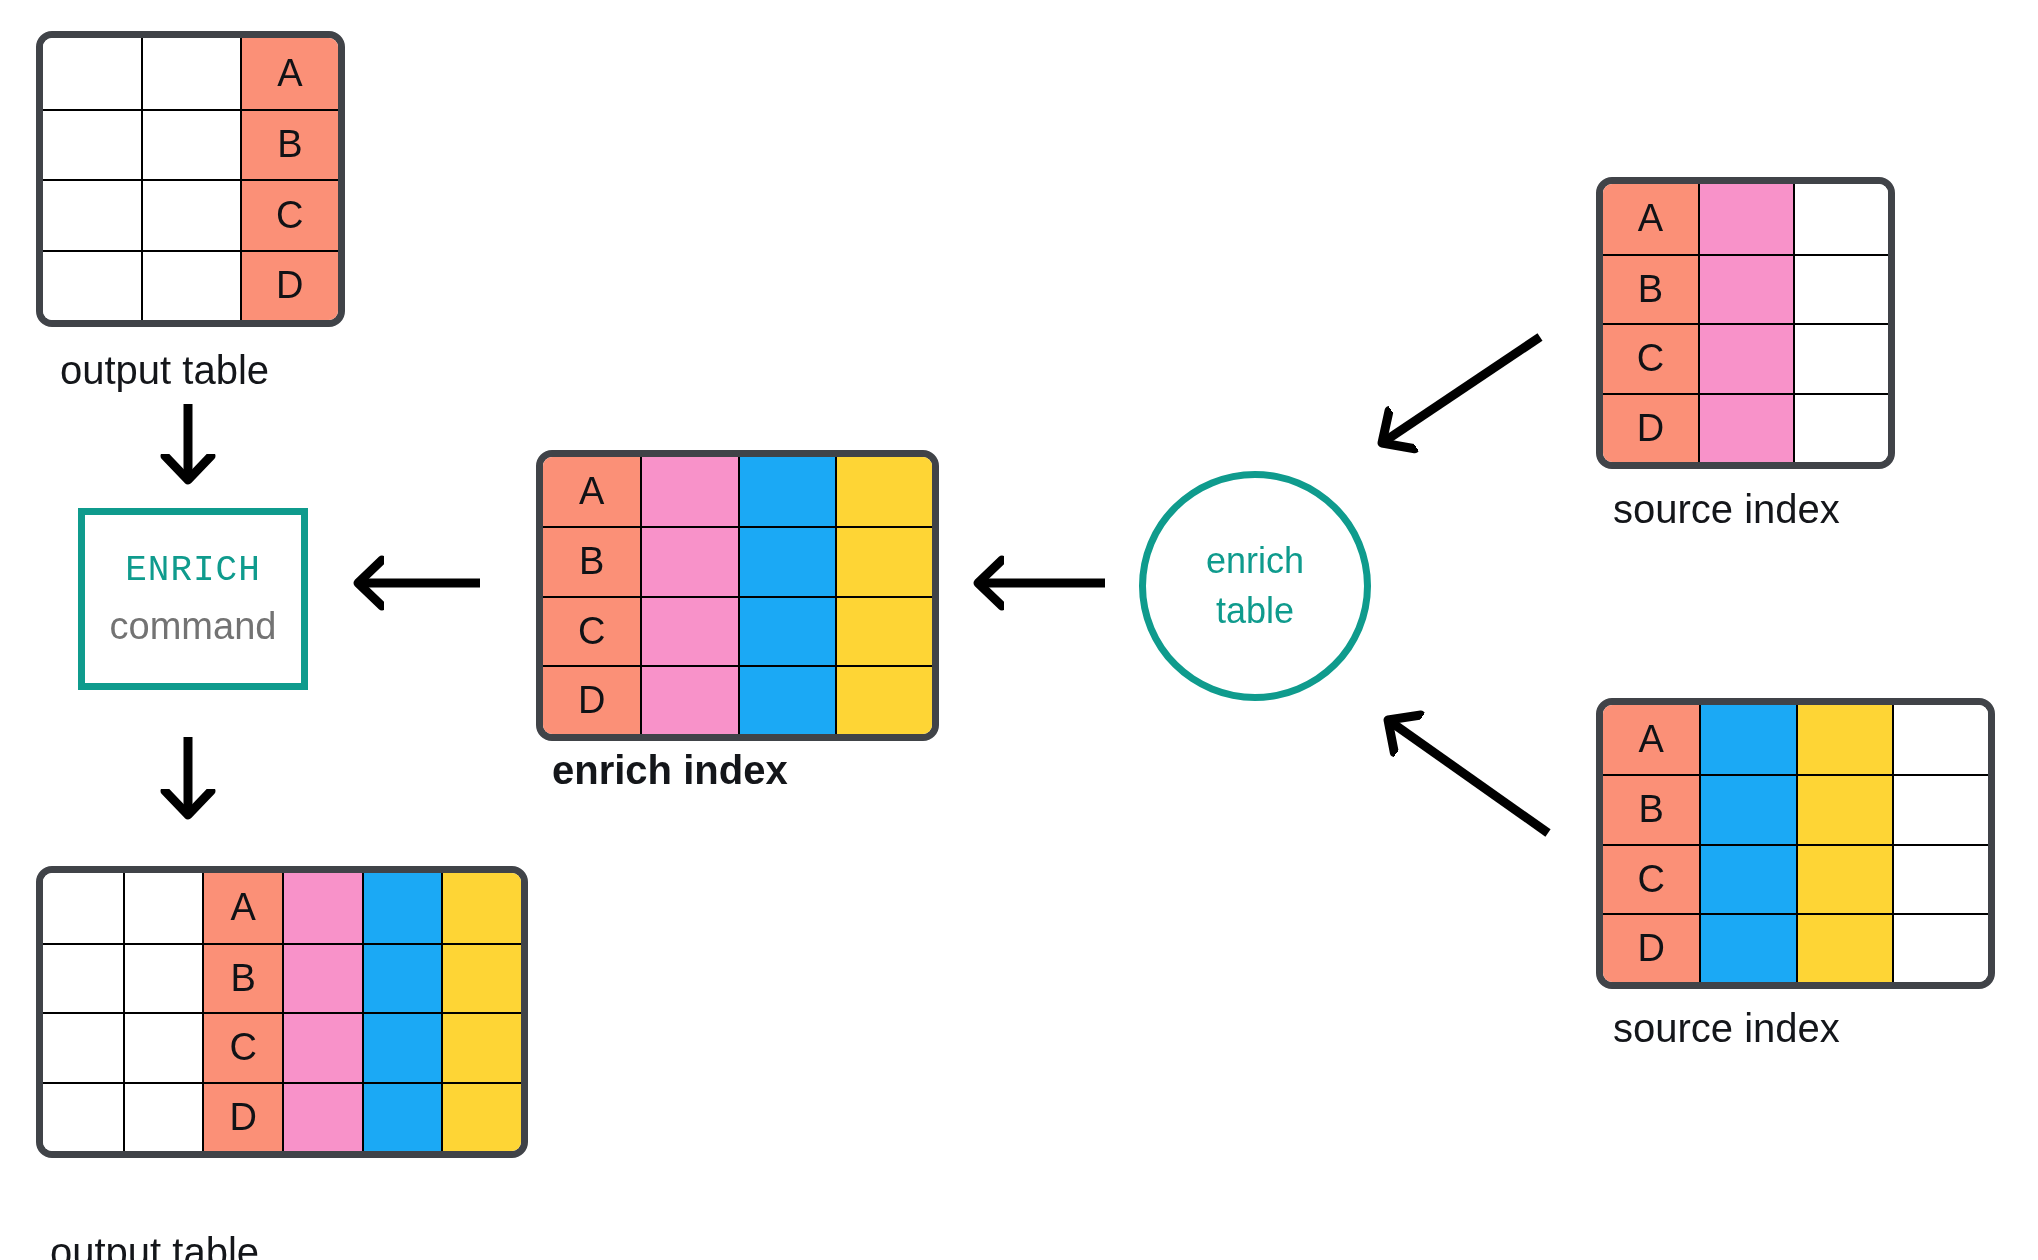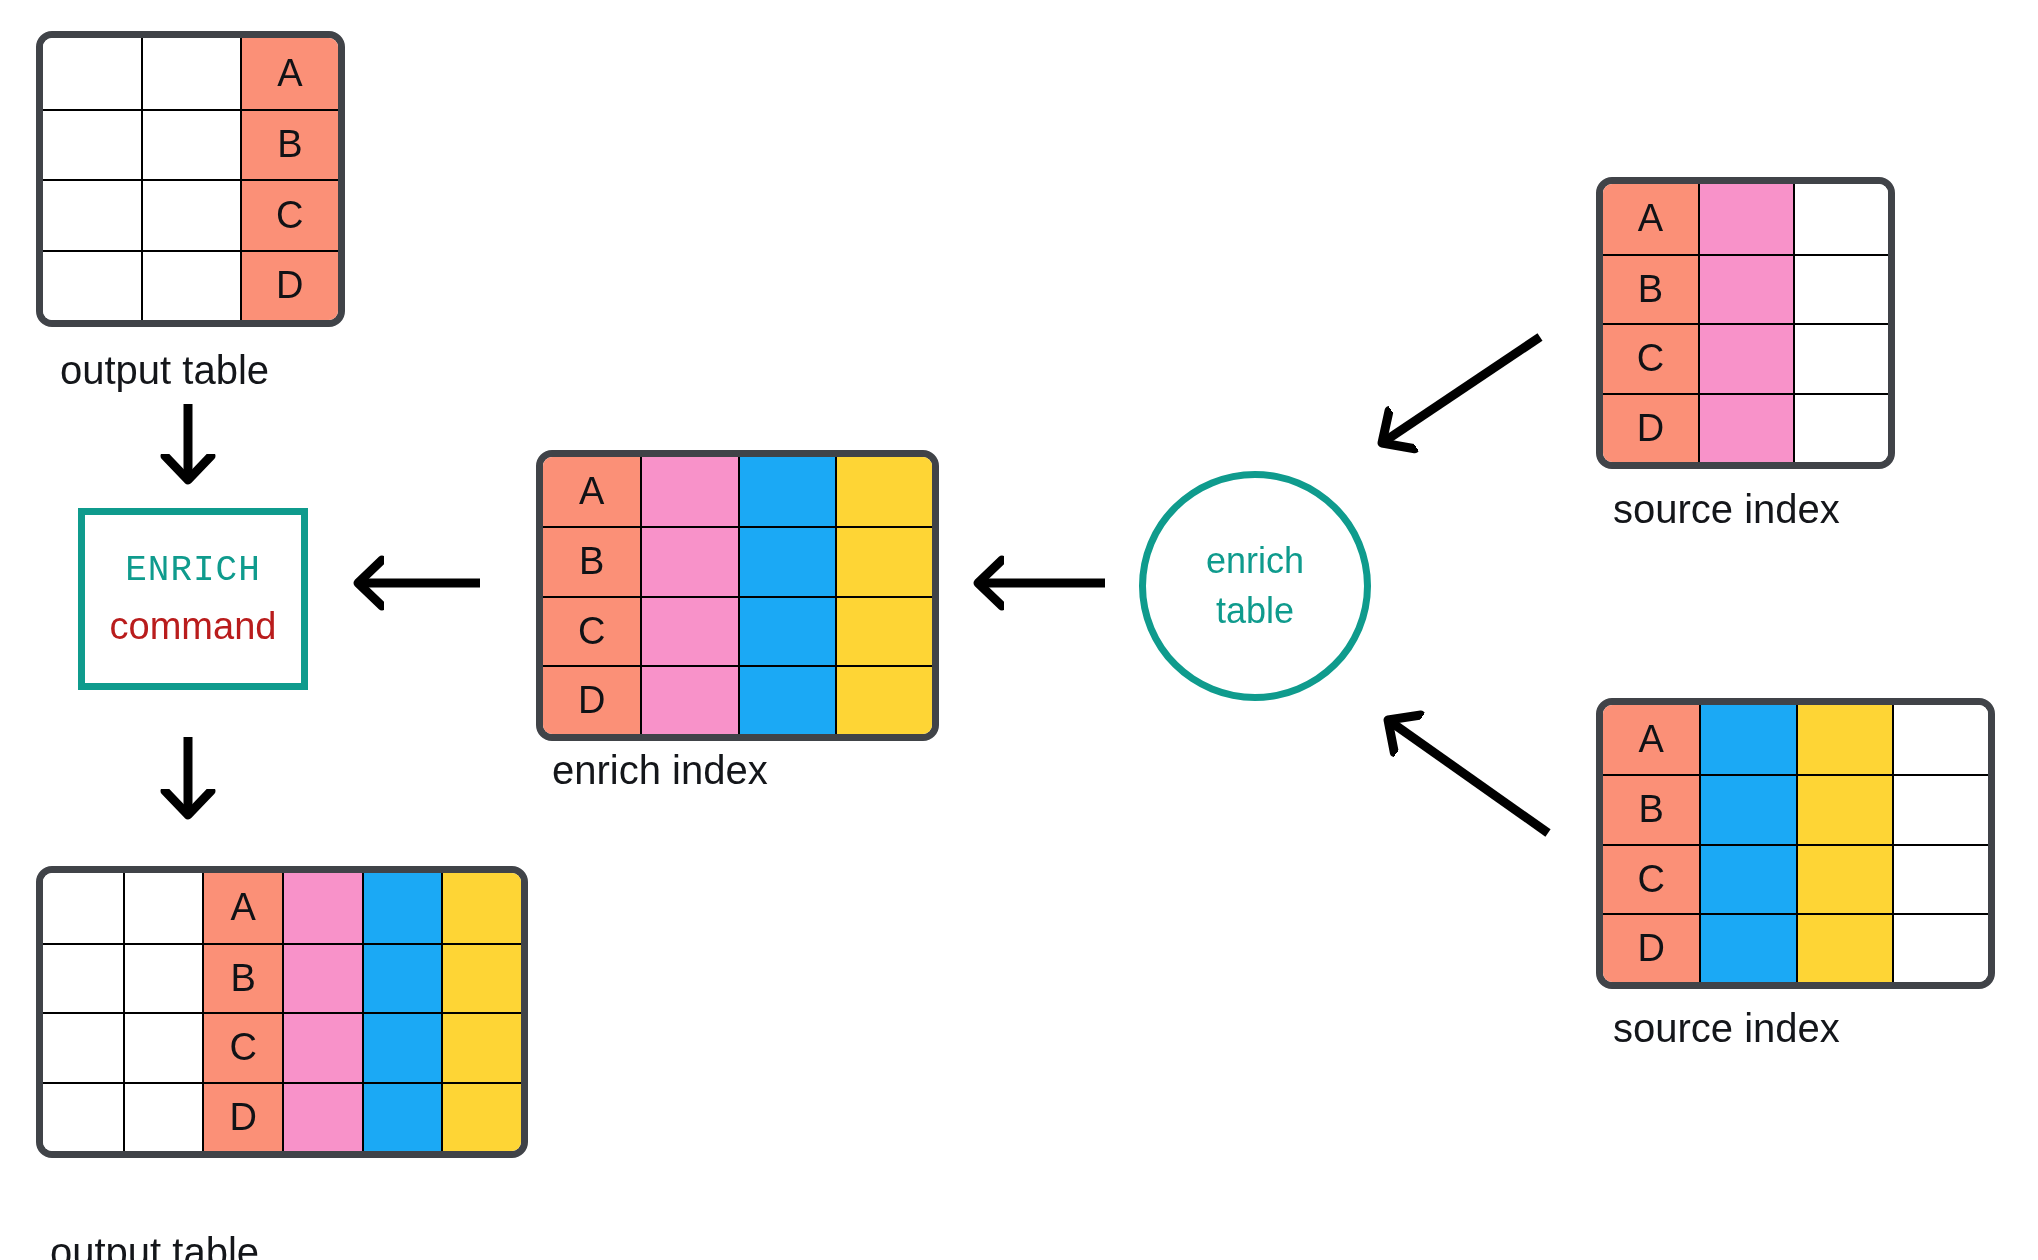--- a/index.html
+++ b/index.html
@@ -35,21 +35,21 @@
     position:absolute;left:78px;top:508px;width:230px;height:182px;
     border:7px solid #0F9B8D;box-sizing:border-box;
     display:flex;flex-direction:column;align-items:center;justify-content:center;
     gap:14px;background:#ffffff;
   }
   #enrich-command-box .mono{
     font-family:"Liberation Mono","DejaVu Sans Mono",monospace;
     font-size:36px;color:#0F9B8D;letter-spacing:1px;
   }
   #enrich-command-box .sans{
-    font-size:38px;color:#b91c1c;
+    font-size:38px;color:#737373;
   }
   #enrich-policy-circle{
     position:absolute;left:1139px;top:471px;width:232px;height:230px;
     border:7px solid #0F9B8D;border-radius:50%;box-sizing:border-box;
     display:flex;flex-direction:column;align-items:center;justify-content:center;
     background:#ffffff;
   }
   #enrich-policy-circle span{
     font-size:36px;color:#0F9B8D;line-height:1.4;
   }
@@ -123,21 +123,21 @@
       <div class="cell bt bl" style="background: rgb(254, 213, 53);"></div>
       <div class="cell bt" style="background: rgb(251, 144, 119);">C</div>
       <div class="cell bt bl" style="background: rgb(248, 146, 201);"></div>
       <div class="cell bt bl" style="background: rgb(27, 169, 245);"></div>
       <div class="cell bt bl" style="background: rgb(254, 213, 53);"></div>
       <div class="cell bt" style="background: rgb(251, 144, 119);">D</div>
       <div class="cell bt bl" style="background: rgb(248, 146, 201);"></div>
       <div class="cell bt bl" style="background: rgb(27, 169, 245);"></div>
       <div class="cell bt bl" style="background: rgb(254, 213, 53);"></div>
     </div>
-  <div class="tlabel" style="left:552px;top:748px;">enrich index</div>
+  <div class="tlabel" style="left:552px;top:748px;font-weight:bold;">enrich index</div>
 
   <div id="enrich-policy-circle">
     <span>enrich</span>
     <span>table</span>
   </div>
 
   <div class="table" style="left: 1596px; top: 177px; width: 299px; height: 292px; grid-template-columns: repeat(3, 1fr);">
       <div class="cell" style="background: rgb(251, 144, 119);">A</div>
       <div class="cell bl" style="background: rgb(248, 146, 201);"></div>
       <div class="cell bl" style="background: rgb(255, 255, 255);"></div>

